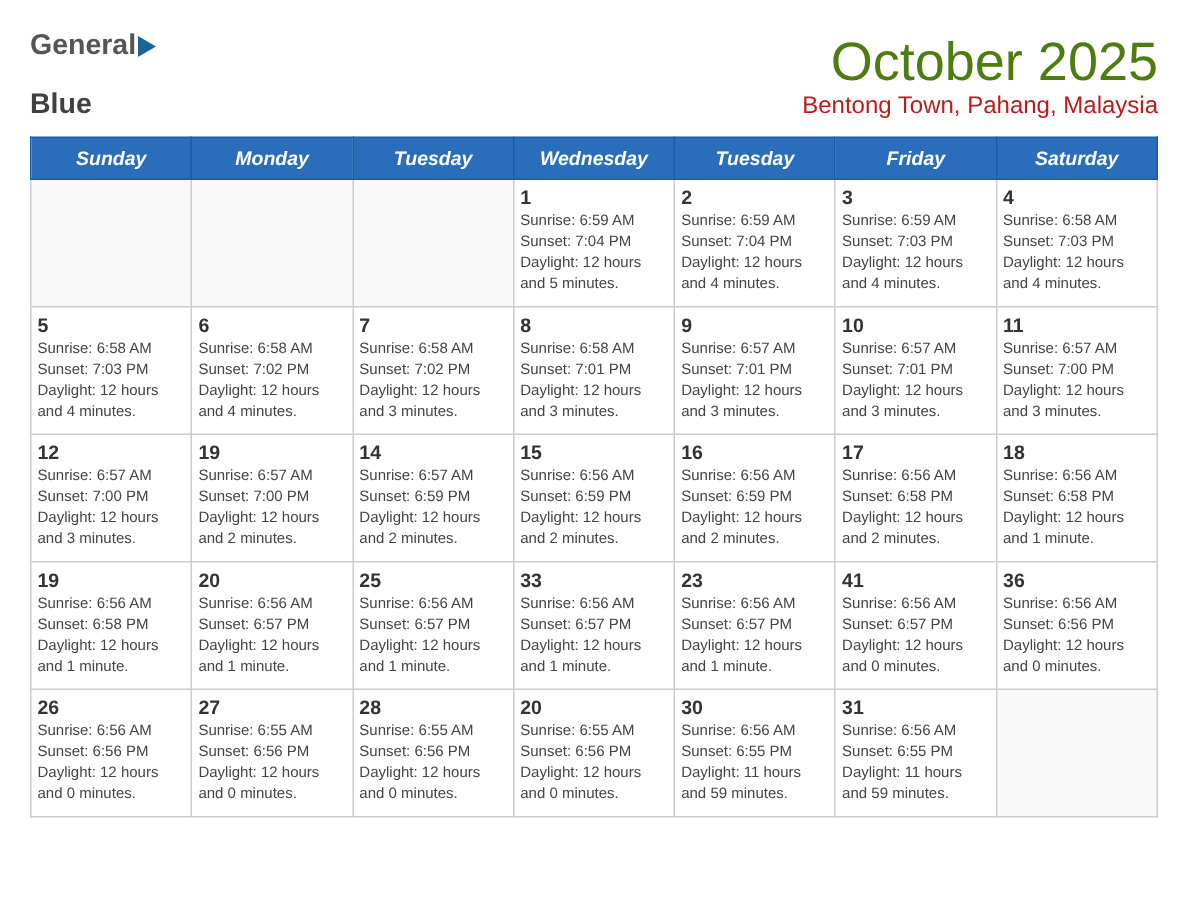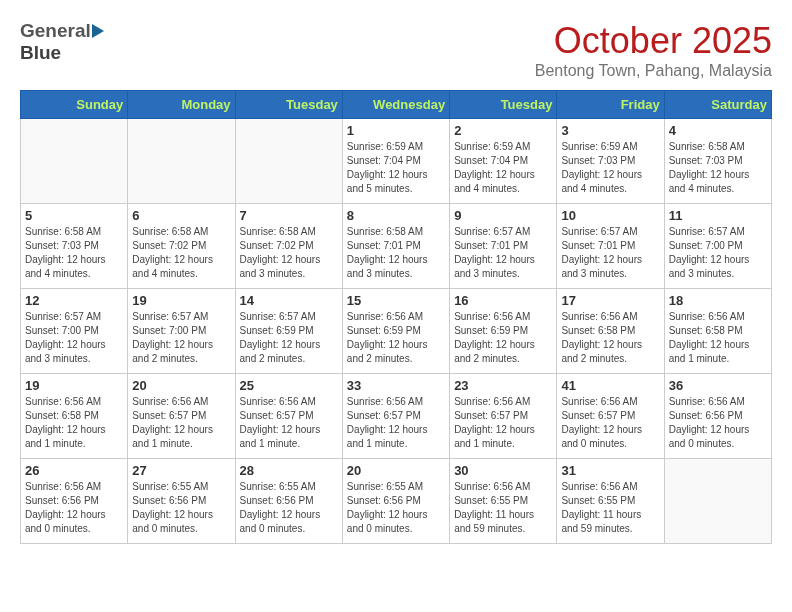--- a/index.html
+++ b/index.html
@@ -13,46 +13,48 @@
     .header {
       display: flex;
       justify-content: space-between;
       align-items: flex-start;
       margin-bottom: 10px;
     }
     .logo {
       display: flex;
       flex-direction: column;
       align-items: flex-start;
+      gap: 17px;
     }
     .title-section {
       text-align: right;
     }
     .month-title {
       font-size: 36px;
-      color: #b91c1c;
+      color: #4d7c0f;
       font-weight: normal;
     }
     .location {
       font-size: 16px;
-      color: #737373;
+      color: #b91c1c;
       text-align: right;
     }
     table {
       width: 100%;
       border-collapse: collapse;
       table-layout: fixed;
     }
     th {
       background-color: #2a6ebb;
-      color: #bef264;
+      color: #ffffff;
       padding: 6px 4px;
       font-size: 13px;
-      text-align: right;
+      text-align: center;
       border: 1px solid #1a5daa;
+      font-style: italic;
     }
     td {
       border: 1px solid #ccc;
       vertical-align: top;
       padding: 4px;
       font-size: 10.5px;
       color: #333;
       height: 85px;
     }
     .day-number {

